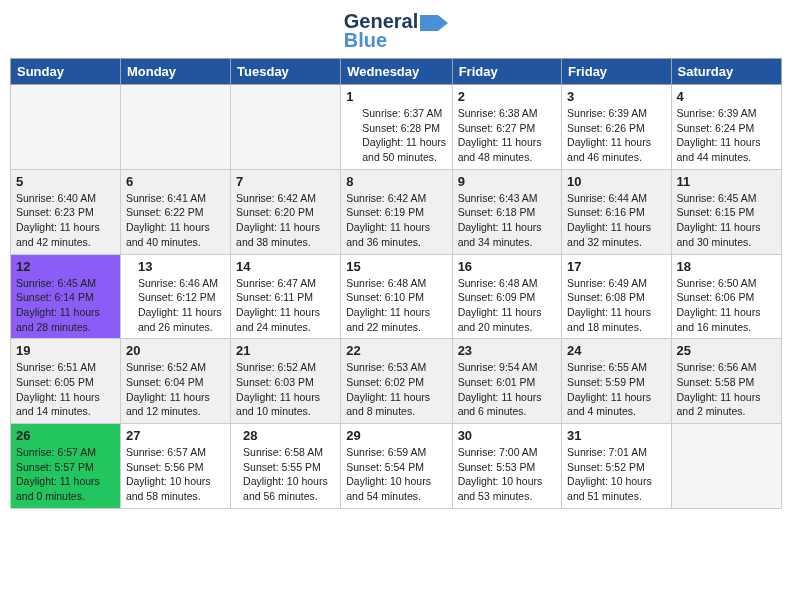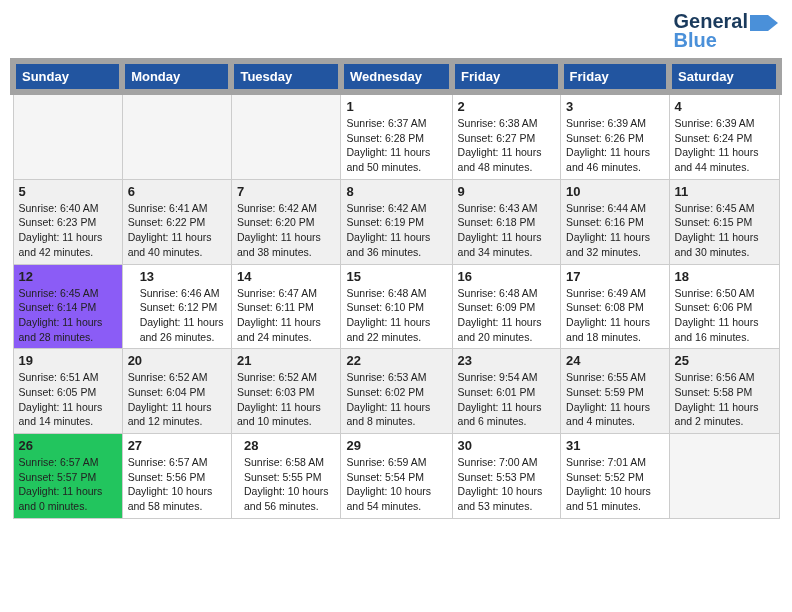--- a/index.html
+++ b/index.html
@@ -5,21 +5,21 @@
     * { box-sizing: border-box; margin: 0; padding: 0; }
     body {
       font-family: Arial, sans-serif;
       background: #fff;
       width: 792px;
       min-height: 612px;
       padding: 10px;
     }
     .header {
       display: flex;
-      justify-content: flex-end;
+      justify-content: center;
       align-items: flex-start;
       margin-bottom: 6px;
       padding: 0 4px;
     }
     .logo {
       display: flex;
       flex-direction: column;
       align-items: flex-start;
     }
     .logo-row {
@@ -42,21 +42,21 @@
       width: 100%;
       border-collapse: collapse;
       border: 1px solid #ccc;
     }
     .calendar th {
       background: #2255a0;
       color: #fff;
       text-align: left;
       padding: 5px 6px;
       font-size: 13px;
-      border: 6px solid #a3a3a3;
+      border: 1px solid #a3a3a3;
     }
     .calendar td {
       vertical-align: top;
       padding: 4px 5px;
       border: 1px solid #ccc;
       font-size: 11px;
       color: #222;
       width: 113px;
       min-height: 80px;
       background: #fff;
@@ -114,21 +114,21 @@
         <th>Saturday</th>
       </tr>
   </thead>
   <tbody id="calendar-body">
   <tr>
         <td class="empty" style="background: rgb(245, 245, 245);"></td>
         <td class="empty" style="background: rgb(245, 245, 245);"></td>
         <td class="empty" style="background: rgb(245, 245, 245);"></td>
         <td style="background: rgb(255, 255, 255);">
           <span class="day-number">1</span>
-          <div class="day-info" style="white-space: pre-line;">Sunrise: 6:37 AM
+          <div class="day-info" style="white-space: pre-line; margin-left: 16px;">Sunrise: 6:37 AM
 Sunset: 6:28 PM
 Daylight: 11 hours
 and 50 minutes.</div>
         </td>
         <td style="background: rgb(255, 255, 255);">
           <span class="day-number">2</span>
           <div class="day-info" style="white-space: pre-line;">Sunrise: 6:38 AM
 Sunset: 6:27 PM
 Daylight: 11 hours
 and 48 minutes.</div>

